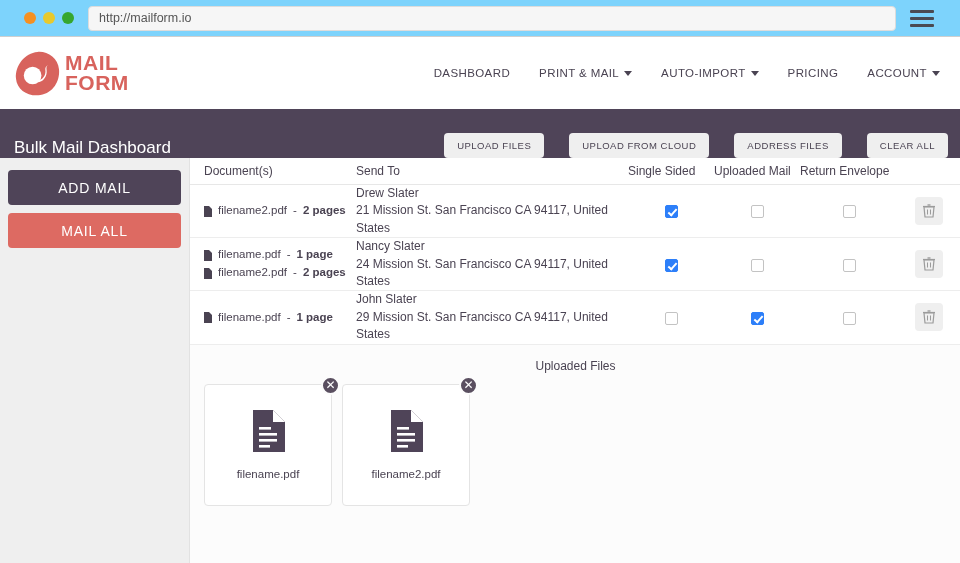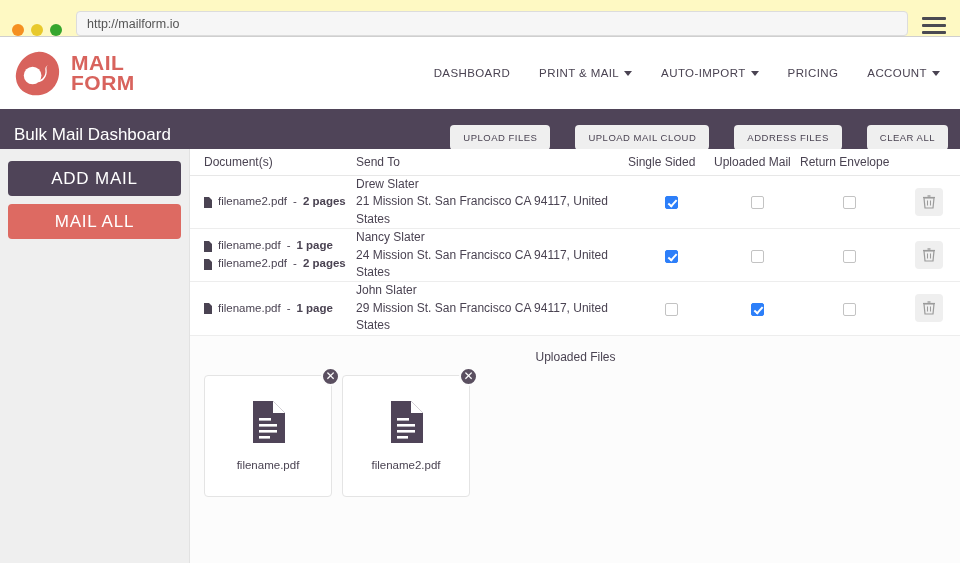--- a/index.html
+++ b/index.html
@@ -13,23 +13,23 @@
   .window {
     width: 960px; height: 563px;
     position: relative;
     background: #e6e6e6;
     display: flex; flex-direction: column;
   }
 
   
   .chrome {
     height: 37px;
-    background: #fef9c3;
-    display: flex; align-items: flex-end;
-    padding: 0 12px;
+    background: #7dd3fc;
+    display: flex; align-items: center;
+    padding: 0 24px;
     flex: none;
     border-bottom: 1px solid #cfcfcf;
   }
   .dots { display: flex; gap: 7px; margin-right: 14px; }
   .dot { width: 12px; height: 12px; border-radius: 50%; }
   .dot.red { background: #f59021; }
   .dot.yellow { background: #e8c92c; }
   .dot.green { background: #36a62e; }
 
   .urlbar {
@@ -63,21 +63,21 @@
   }
 
   
   .siteheader {
     height: 72px;
     background: #fff;
     display: flex; align-items: center;
     padding: 0 20px 0 14px;
     flex: none;
   }
-  .logo { display: flex; align-items: center; gap: 10px; }
+  .logo { display: flex; align-items: center; gap: 4px; }
   .logo-mark { width: 47px; height: 47px; flex: none; }
   .logo-text {
     font-size: 21px; font-weight: bold;
     color: #d8635d; line-height: 0.93;
     letter-spacing: 0.5px;
   }
   .nav {
     margin-left: auto;
     display: flex; align-items: center; gap: 29px;
     font-size: 11.5px; letter-spacing: 0.4px;
@@ -86,23 +86,23 @@
   .nav-item { display: flex; align-items: center; gap: 5px; cursor: pointer; white-space: nowrap; }
   .caret {
     width: 0; height: 0;
     border-left: 4px solid transparent;
     border-right: 4px solid transparent;
     border-top: 5px solid #4a4352;
   }
 
   
   .dashbar {
-    height: 40px;
+    height: 49px;
     background: #4f4458;
-    display: flex; align-items: flex-start;
+    display: flex; align-items: flex-end;
     padding: 16px 12px 0 14px;
     flex: none;
   }
   .dashtitle { color: #fff; font-size: 17px; }
   .dashbtns { margin-left: auto; display: flex; gap: 25px; }
   .pillbtn {
     background: #efefef;
     color: #4a4352;
     border: none;
     border-radius: 4px;
@@ -126,21 +126,21 @@
     width: 190px; flex: none;
     background: #efefef;
     padding: 12px 8px 0 8px;
     display: flex; flex-direction: column; gap: 8px;
     border-right: 1px solid #e2e2e2;
   }
   .sidebtn {
     height: 35px;
     border: none; border-radius: 4px;
     color: #fff;
-    font-size: 17px;
+    font-size: 14px;
     letter-spacing: 0.8px;
     font-family: inherit;
     cursor: pointer;
     width: 100%;
   }
   .sidebtn.dark { background: #4f4458; }
   .sidebtn.red { background: #dd6a62; }
 
   .content {
     flex: 1;
@@ -309,21 +309,21 @@
           <span>ACCOUNT</span>
           <span class="caret"></span>
         </div>
       </div>
     </div>
 
     <div class="dashbar">
       <div class="dashtitle">Bulk Mail Dashboard</div>
       <div class="dashbtns">
         <button class="pillbtn">UPLOAD FILES</button>
-        <button class="pillbtn">UPLOAD MAIL CLOUD</button>
+        <button class="pillbtn">UPLOAD FROM CLOUD</button>
         <button class="pillbtn">ADDRESS FILES</button>
         <button class="pillbtn">CLEAR ALL</button>
       </div>
     </div>
 
     <div class="body">
 
       <div class="sidebar">
         <button class="sidebtn dark">ADD MAIL</button>
         <button class="sidebtn red">MAIL ALL</button>

